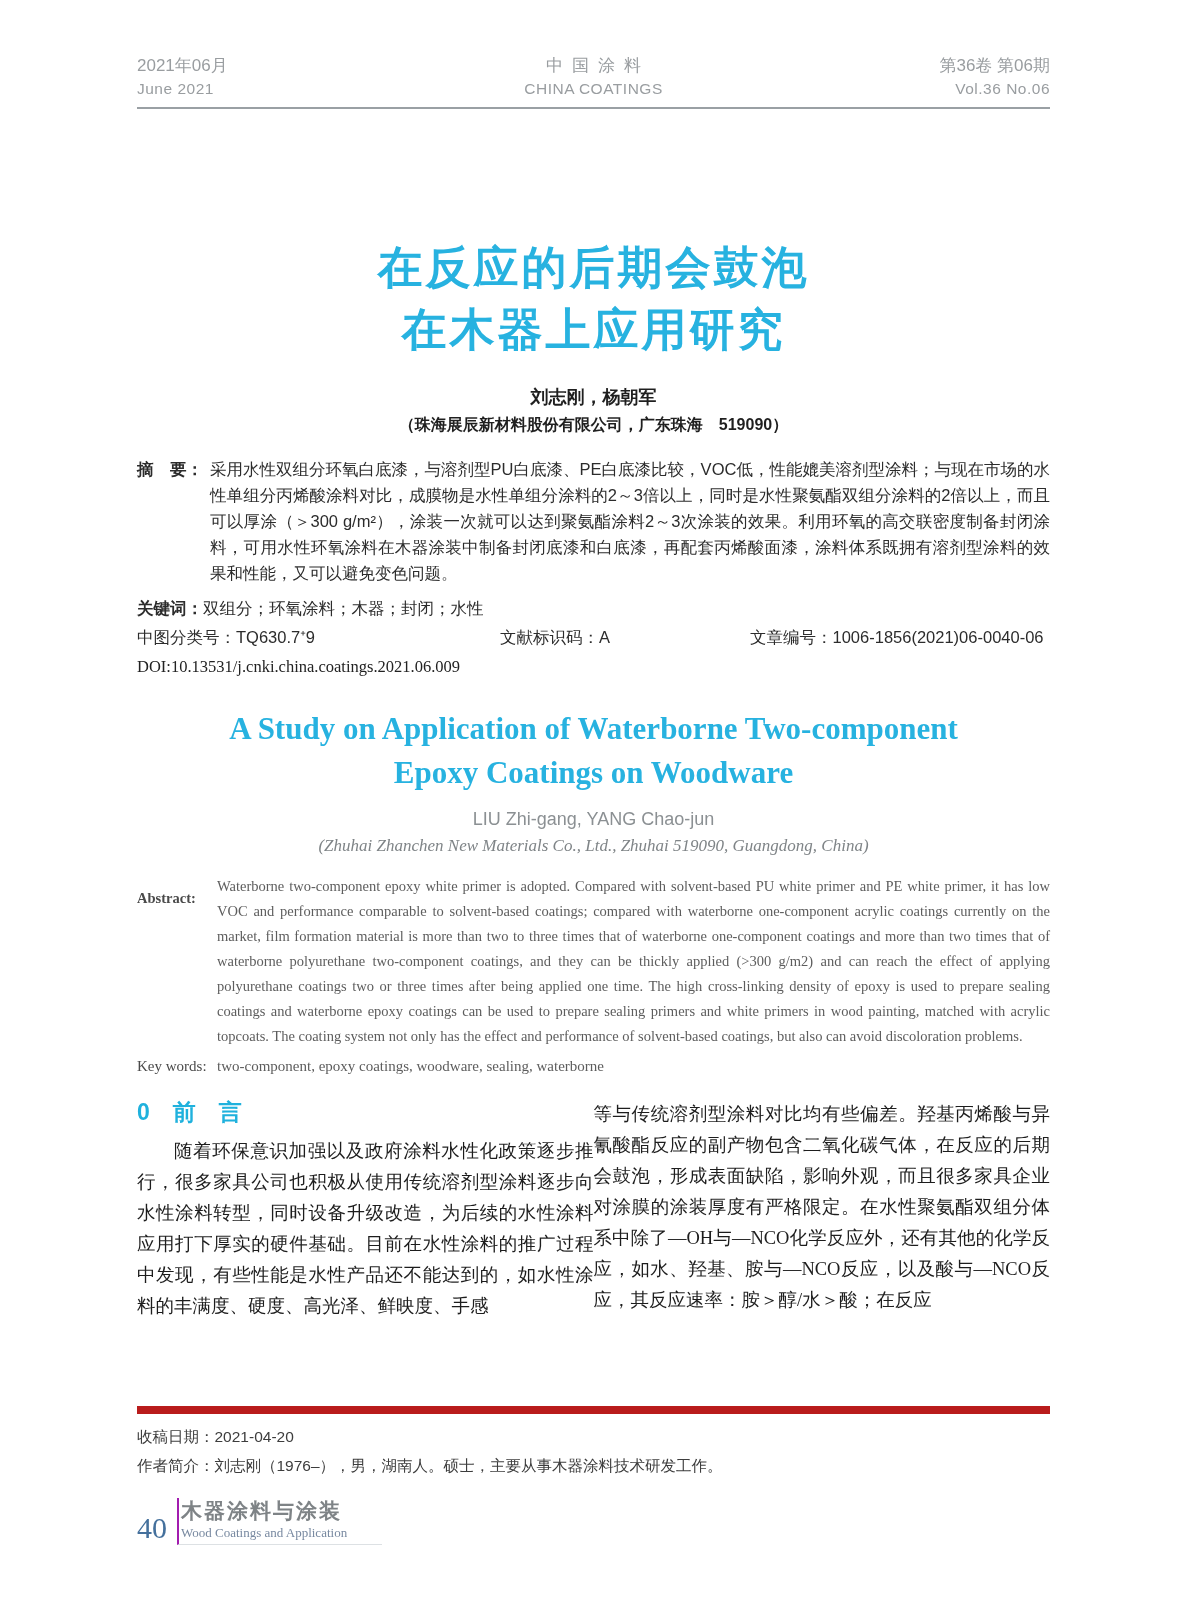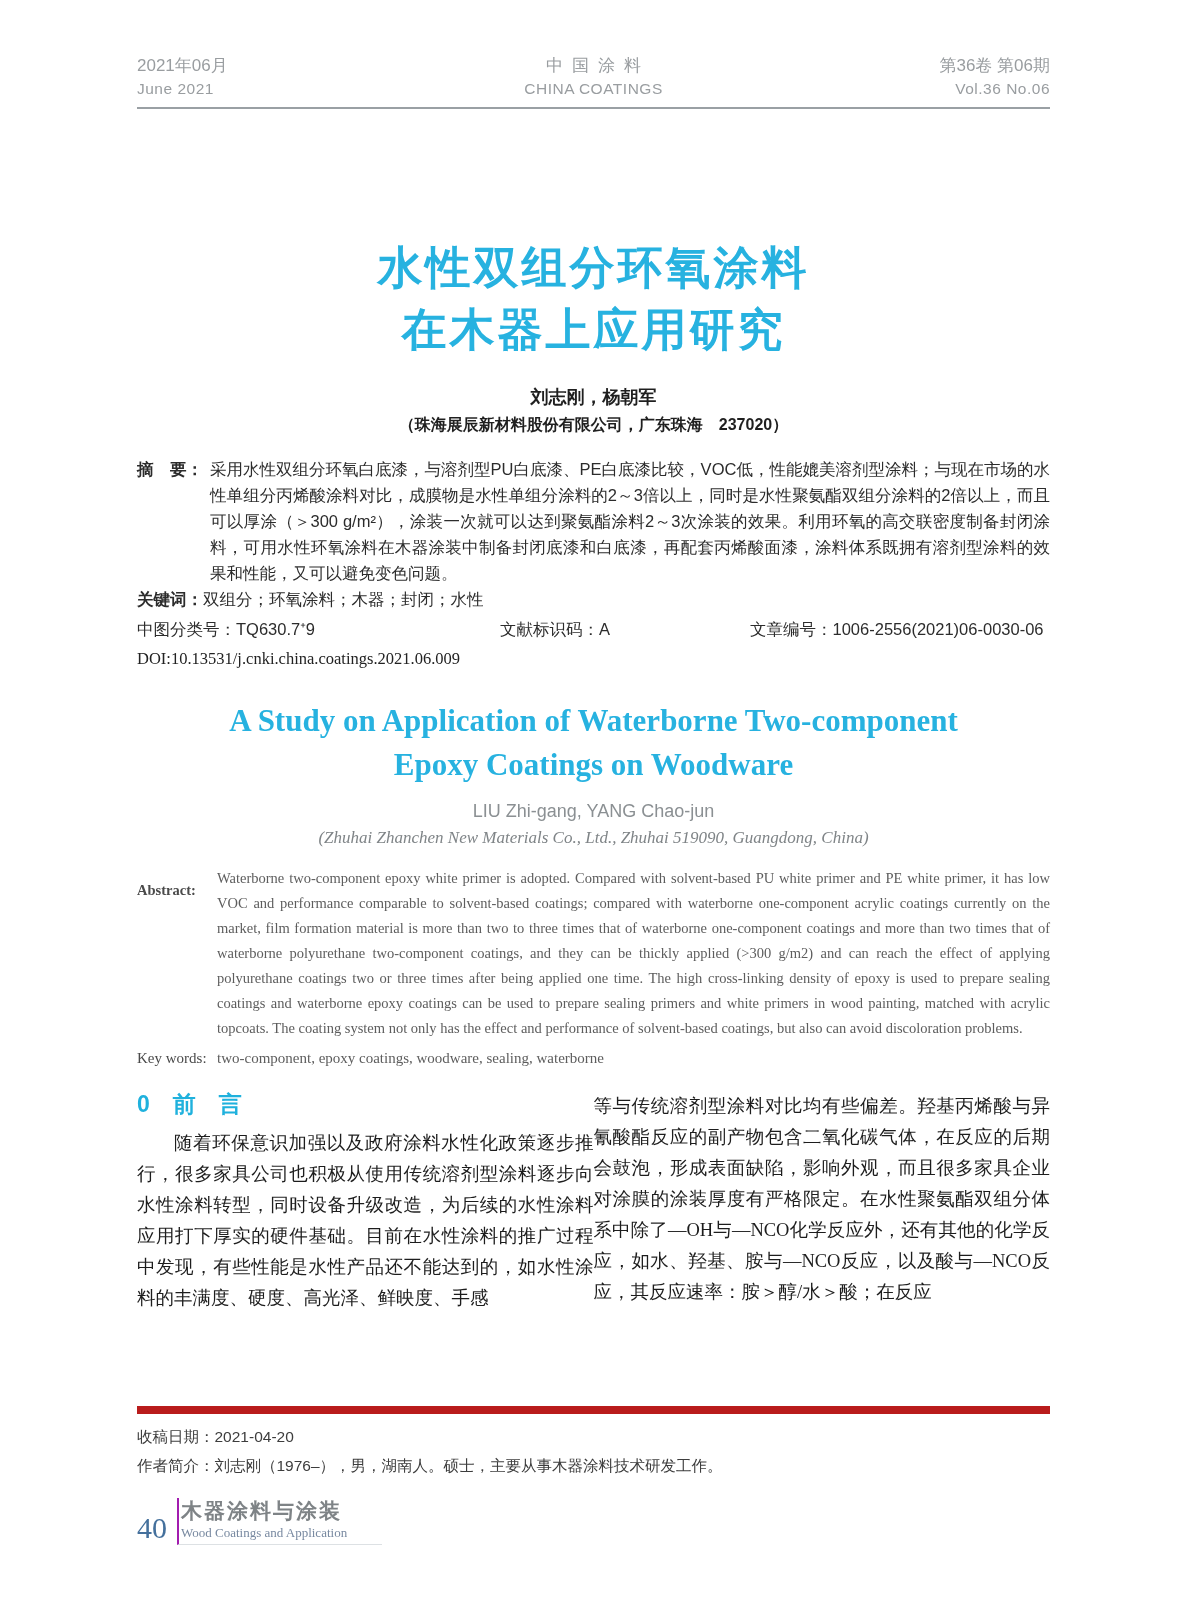--- a/index.html
+++ b/index.html
@@ -69,25 +69,24 @@
     line-height: 26px;
     color: #2c2c2c;
     text-align: justify;
   }
   .abstract-cn .lbl {
     position: absolute;
     left: 0; top: 0;
     font-weight: 700;
   }
   .kw-cn {
-    margin-top: 1px;
+    margin-top: 9px;
     font-size: 16.5px;
     line-height: 26px;
     color: #2c2c2c;
-    font-family: Liberation Serif, serif;
   }
   .kw-cn .lbl { font-weight: 700; }
   .clc-row {
     margin-top: 3px;
     display: flex;
     font-size: 16.5px;
     line-height: 26px;
     color: #2c2c2c;
   }
   .clc-row .item1 { width: 363px; }
@@ -251,45 +250,45 @@
         <div class="jh-mid-cn">中国涂料</div>
         <div class="jh-en">CHINA COATINGS</div>
       </div>
       <div class="col right">
         <div class="jh-cn">第36卷 第06期</div>
         <div class="jh-en">Vol.36 No.06</div>
       </div>
     </div>
 
     <h1 class="title-cn">
-      <span style="display:block">水性双组分环氧涂料</span>
+      <span style="display:block">在反应的后期会鼓泡</span>
       <span style="display:block">在木器上应用研究</span>
     </h1>
 
     <div class="authors-cn">刘志刚，杨朝军</div>
-    <div class="affil-cn">（珠海展辰新材料股份有限公司，广东珠海　237020）</div>
+    <div class="affil-cn">（珠海展辰新材料股份有限公司，广东珠海　519090）</div>
 
     <div class="abstract-cn">
       <span class="lbl">摘　要：</span>
       <span>采用水性双组分环氧白底漆，与溶剂型PU白底漆、PE白底漆比较，VOC低，性能媲美溶剂型涂料；与现在市场的水性单组分丙烯酸涂料对比，成膜物是水性单组分涂料的2～3倍以上，同时是水性聚氨酯双组分涂料的2倍以上，而且可以厚涂（＞300 g/m²），涂装一次就可以达到聚氨酯涂料2～3次涂装的效果。利用环氧的高交联密度制备封闭涂料，可用水性环氧涂料在木器涂装中制备封闭底漆和白底漆，再配套丙烯酸面漆，涂料体系既拥有溶剂型涂料的效果和性能，又可以避免变色问题。</span>
     </div>
 
     <div class="kw-cn">
       <span class="lbl">关键词：</span><span>双组分；环氧涂料；木器；封闭；水性</span>
     </div>
 
     <div class="clc-row">
       <div class="item1">
         <span>中图分类号：</span><span>TQ630.7⁺9</span>
       </div>
       <div class="item2">
         <span>文献标识码：</span><span>A</span>
       </div>
       <div class="item3">
-        <span>文章编号：</span><span>1006-2556(2021)06-0030-06</span>
+        <span>文章编号：</span><span>1006-1856(2021)06-0040-06</span>
       </div>
     </div>
 
     <div class="doi-line">DOI:10.13531/j.cnki.china.coatings.2021.06.009</div>
 
     <h2 class="title-en">
       <span style="display:block">A Study on Application of Waterborne Two-component</span>
       <span style="display:block">Epoxy Coatings on Woodware</span>
     </h2>
 

